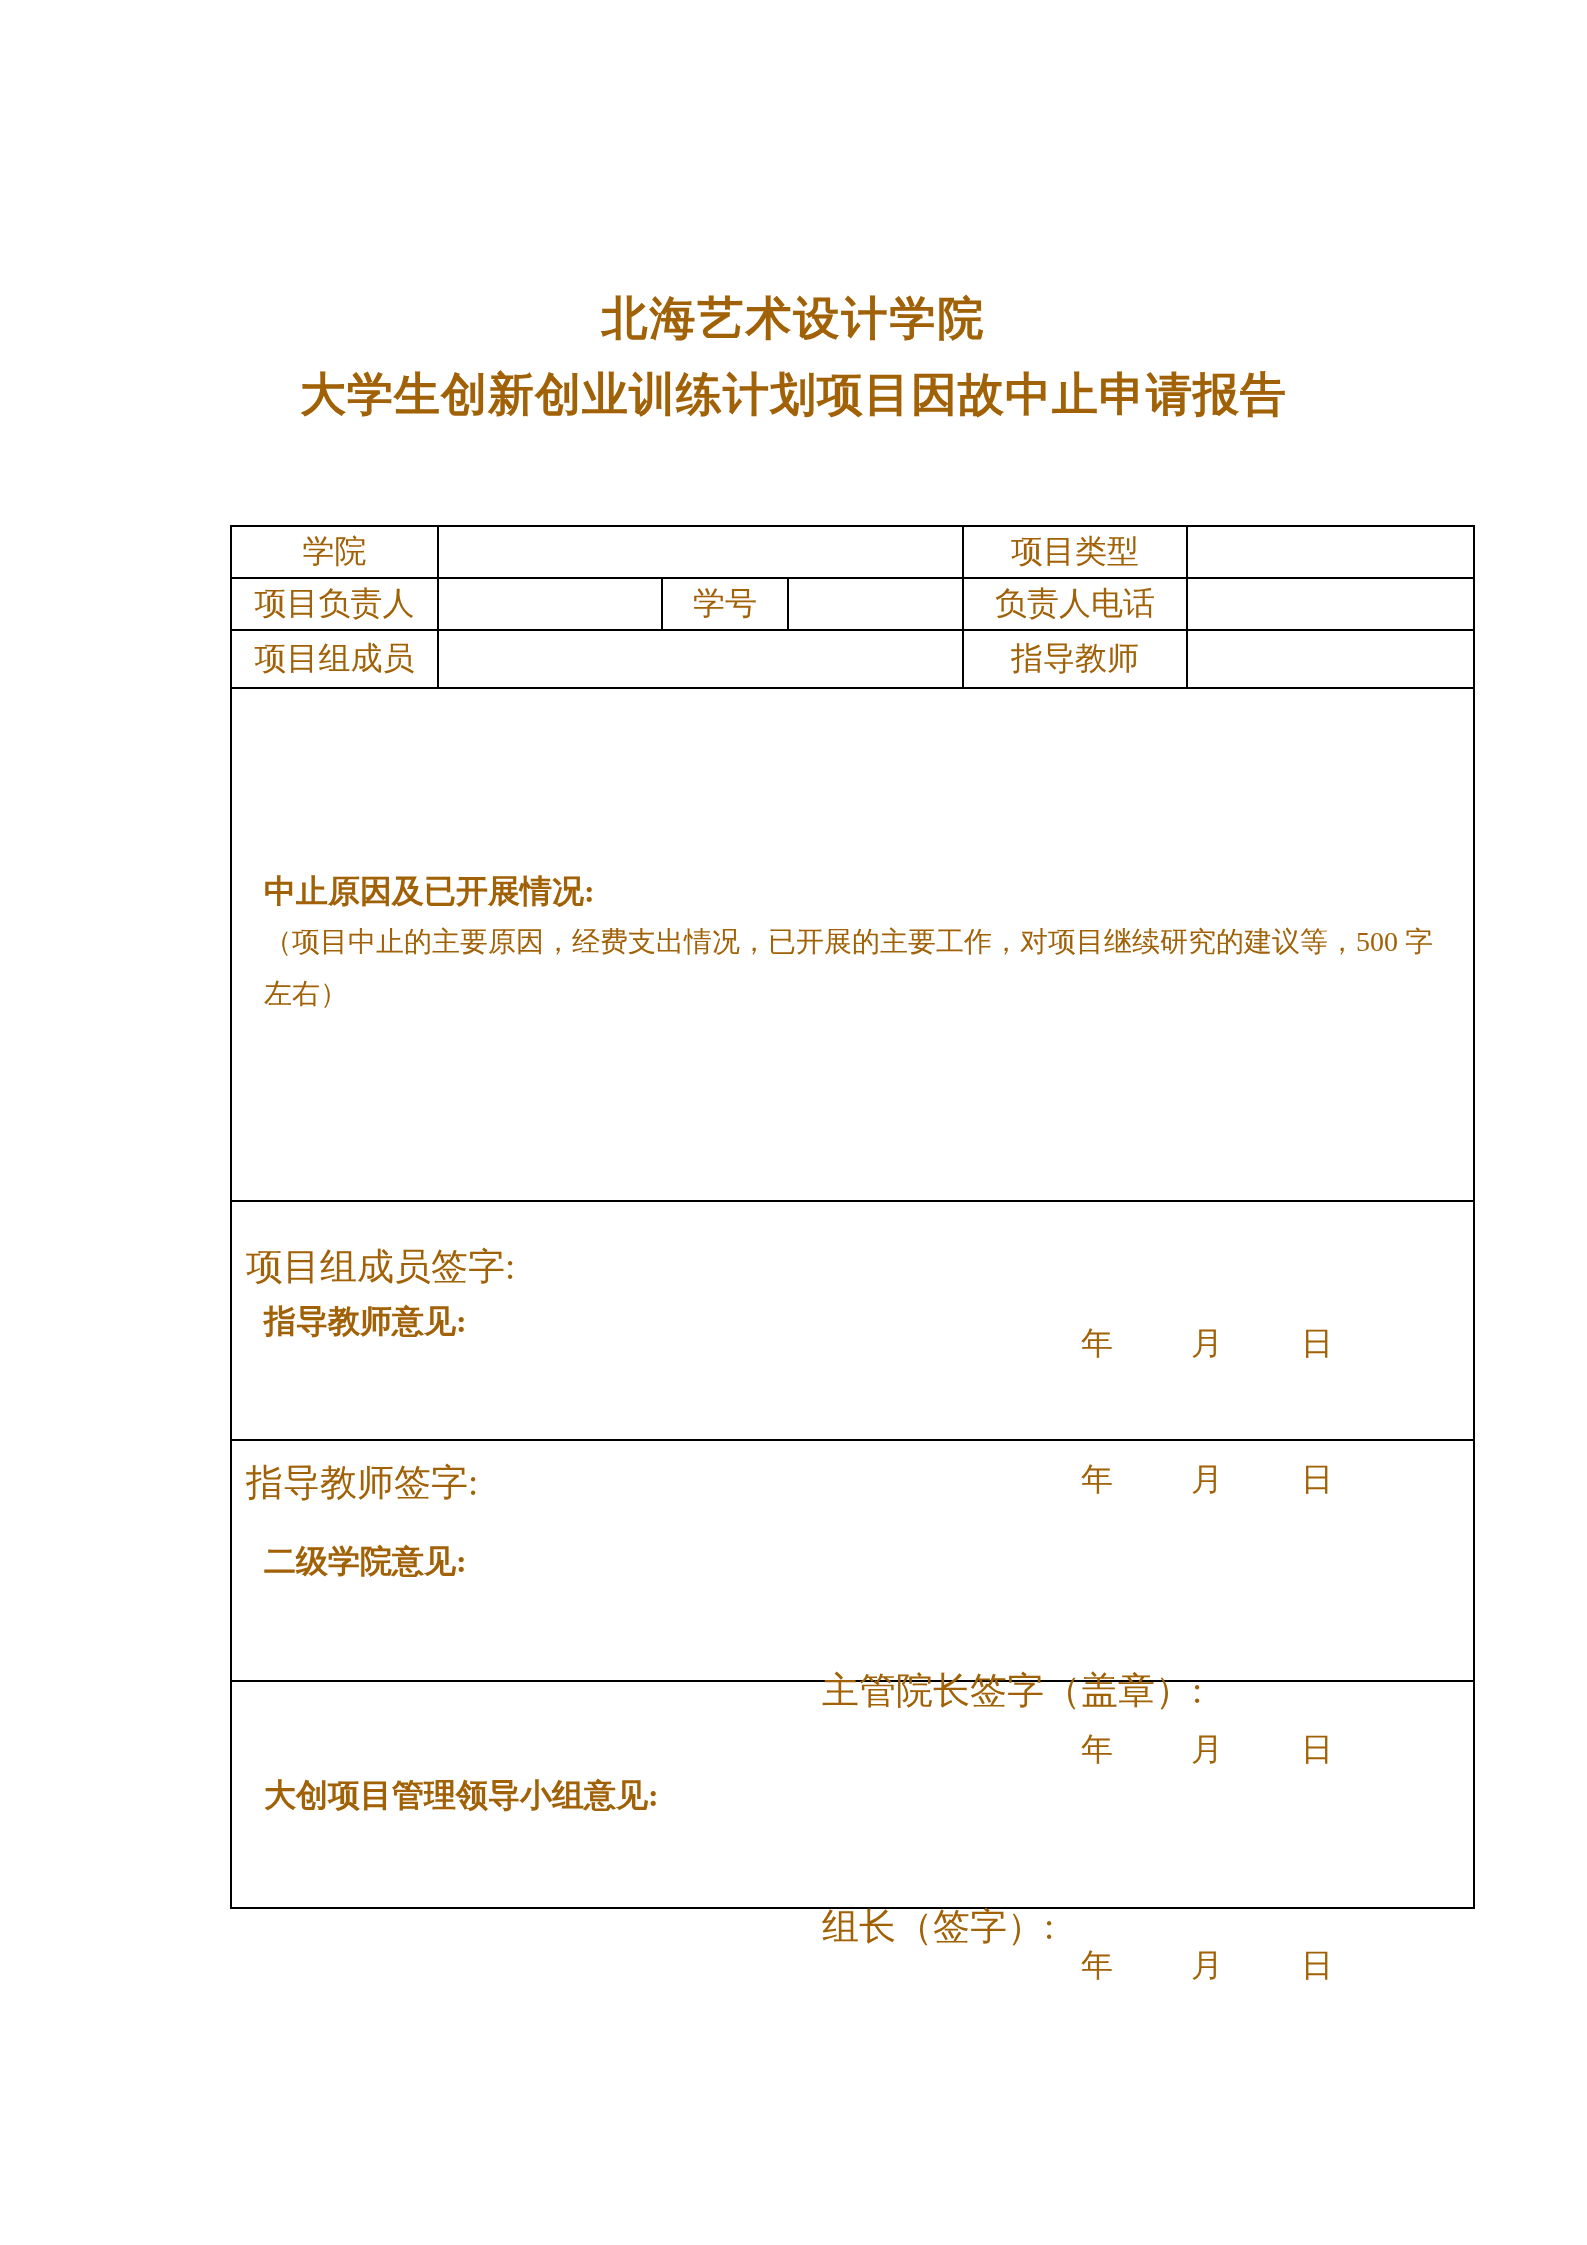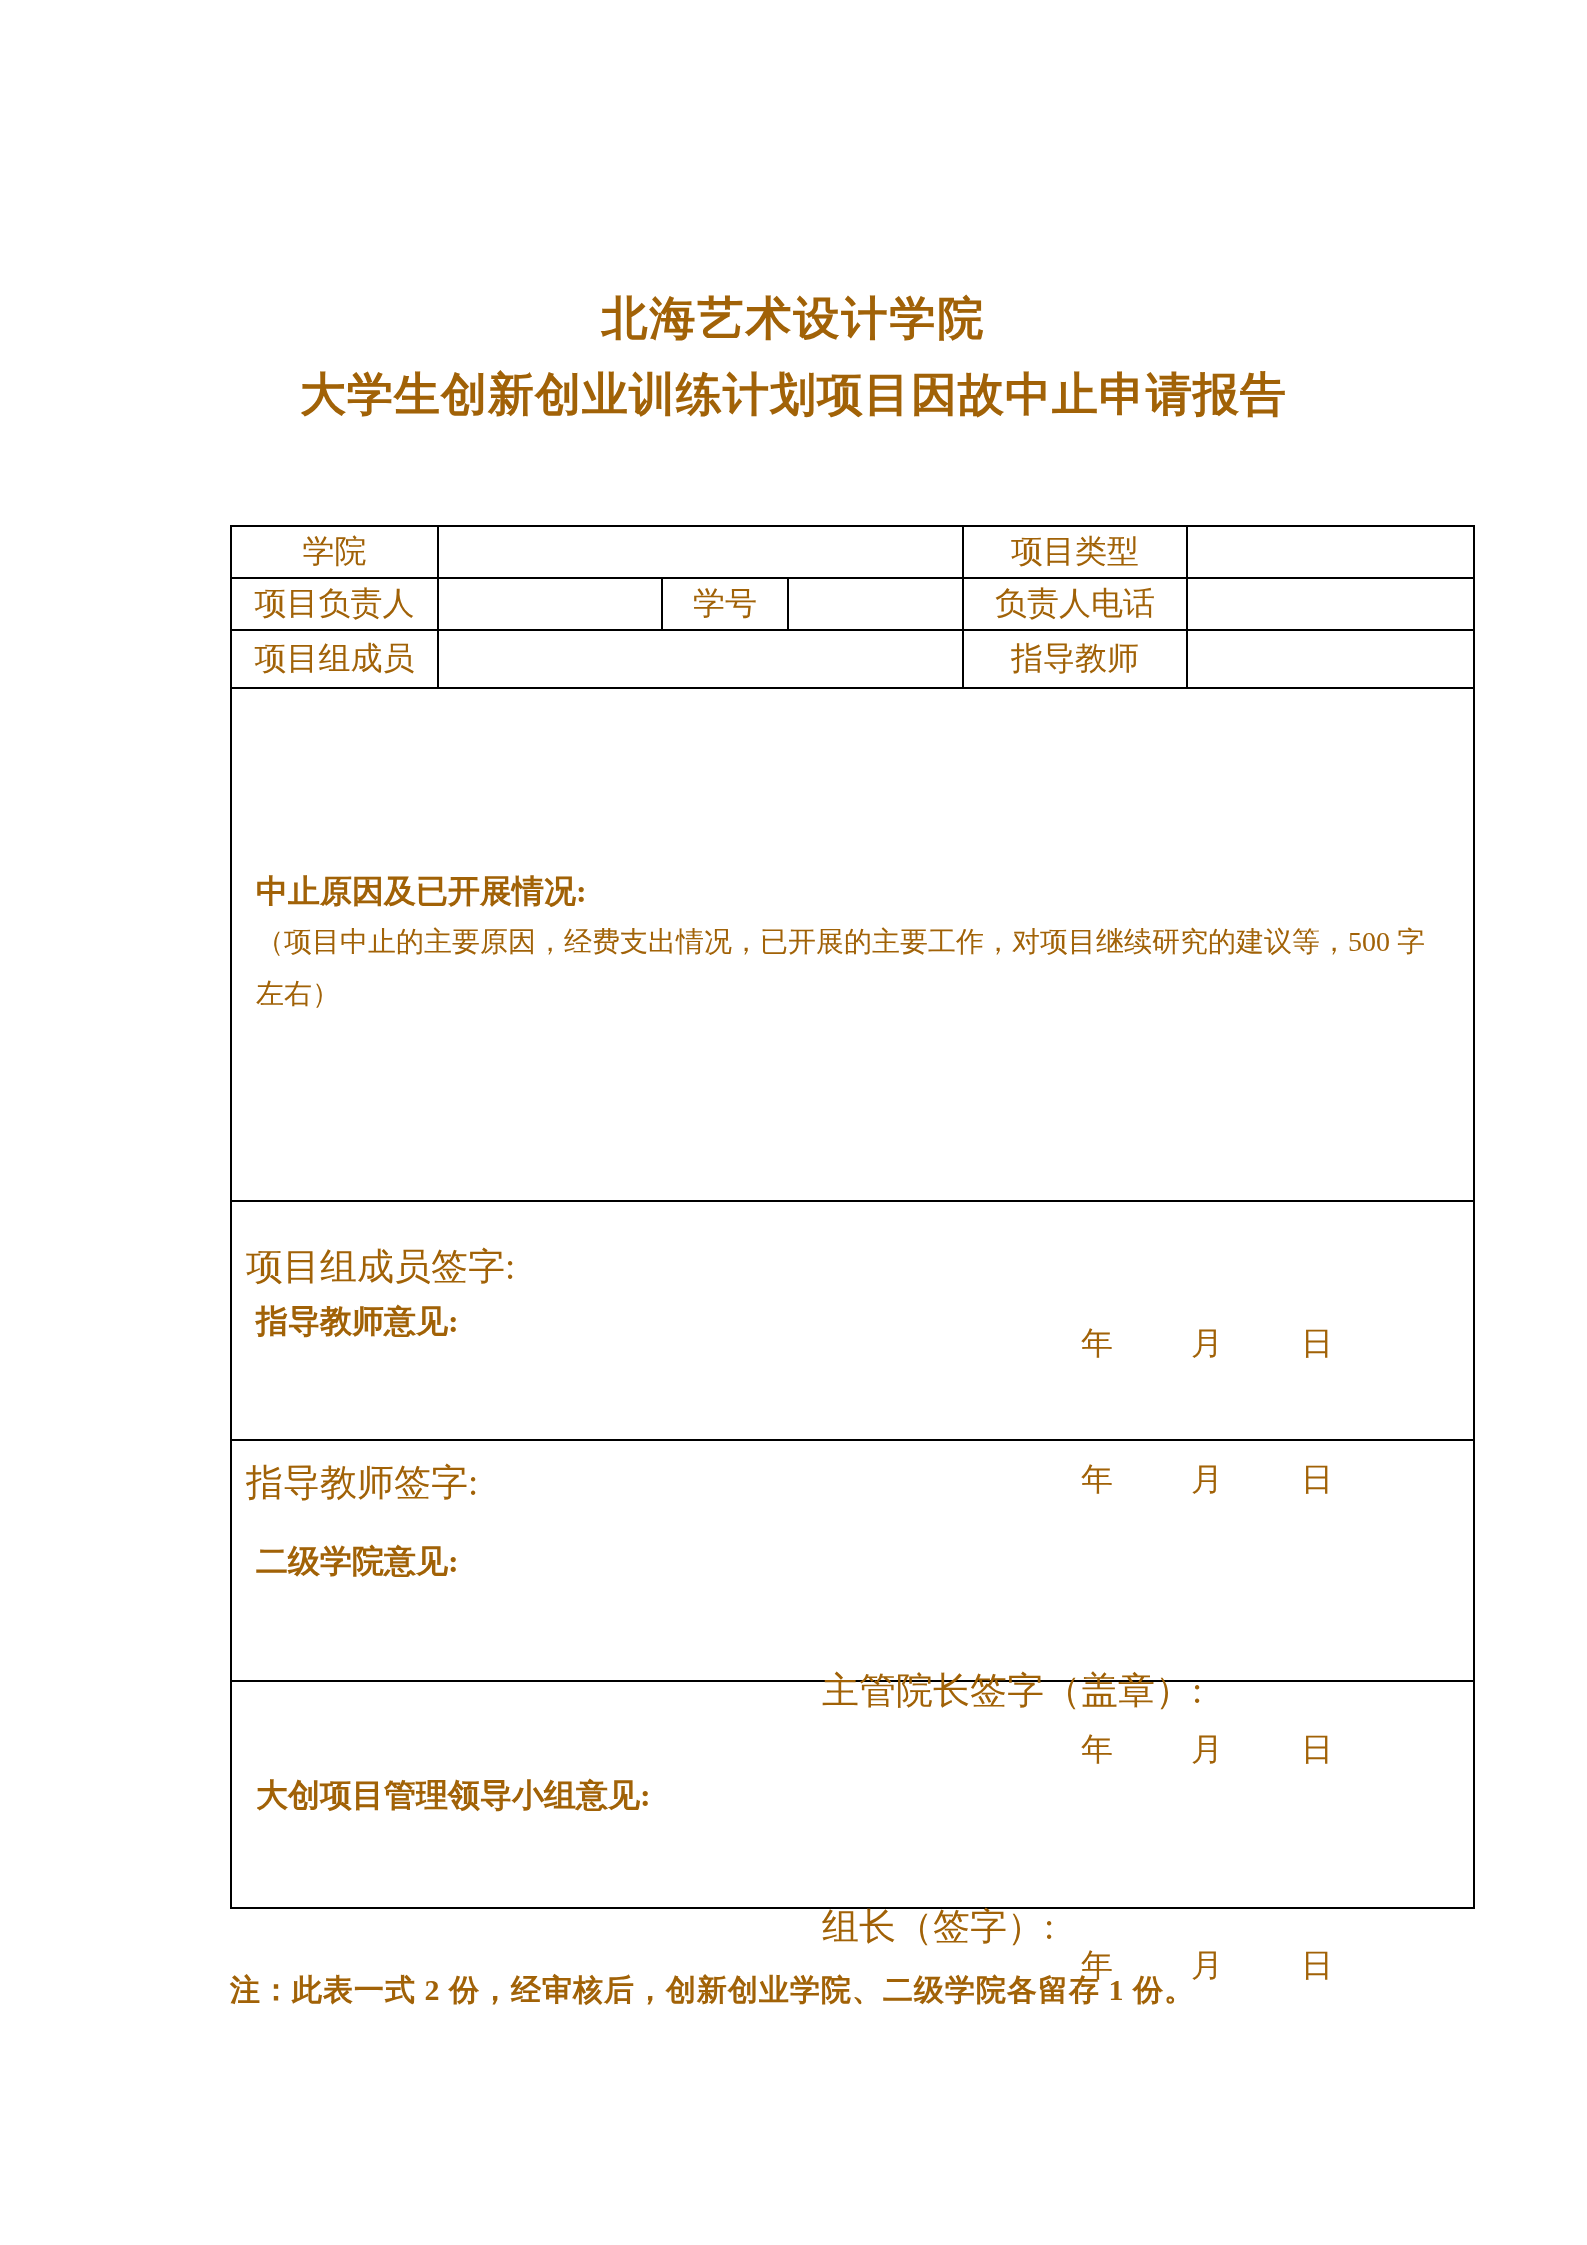--- a/index.html
+++ b/index.html
@@ -41,21 +41,21 @@
     border: 2px solid #000000;
     vertical-align: middle;
   }
   td.lbl { text-align: center; }
   td.val { text-align: left; padding-left: 8px; }
   td.big { vertical-align: top; padding: 0; }
   .cell-inner {
     position: relative;
     width: 100%;
     height: 100%;
-    padding: 10px 24px;
+    padding: 10px 32px;
   }
   .sec-heading {
     font-weight: bold;
     font-size: 32px;
     line-height: 42px;
   }
   .hint {
     font-size: 28px;
     line-height: 52px;
     margin-top: 4px;
@@ -170,15 +170,14 @@
             <span>年</span>
             <span>月</span>
             <span>日</span>
           </div>
         </div>
       </td>
     </tr>
   </tbody>
     </table>
 
-  <div class="footnote">注：此表一式 2 份，经审核后，创新创业学院、二级学院各留存 1 份。</div>
 
 </div>
 
 </body></html>

